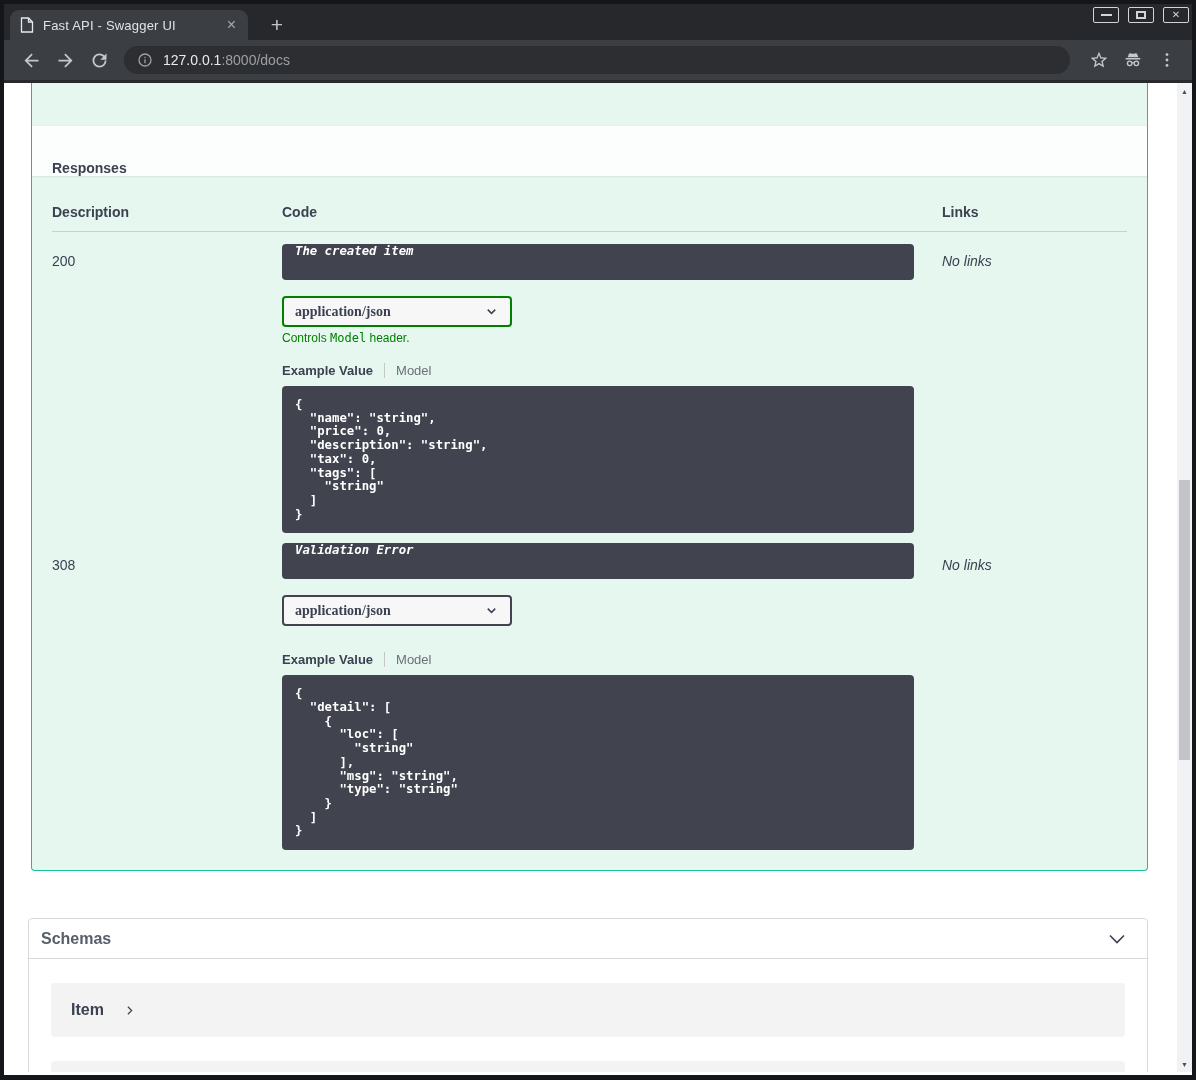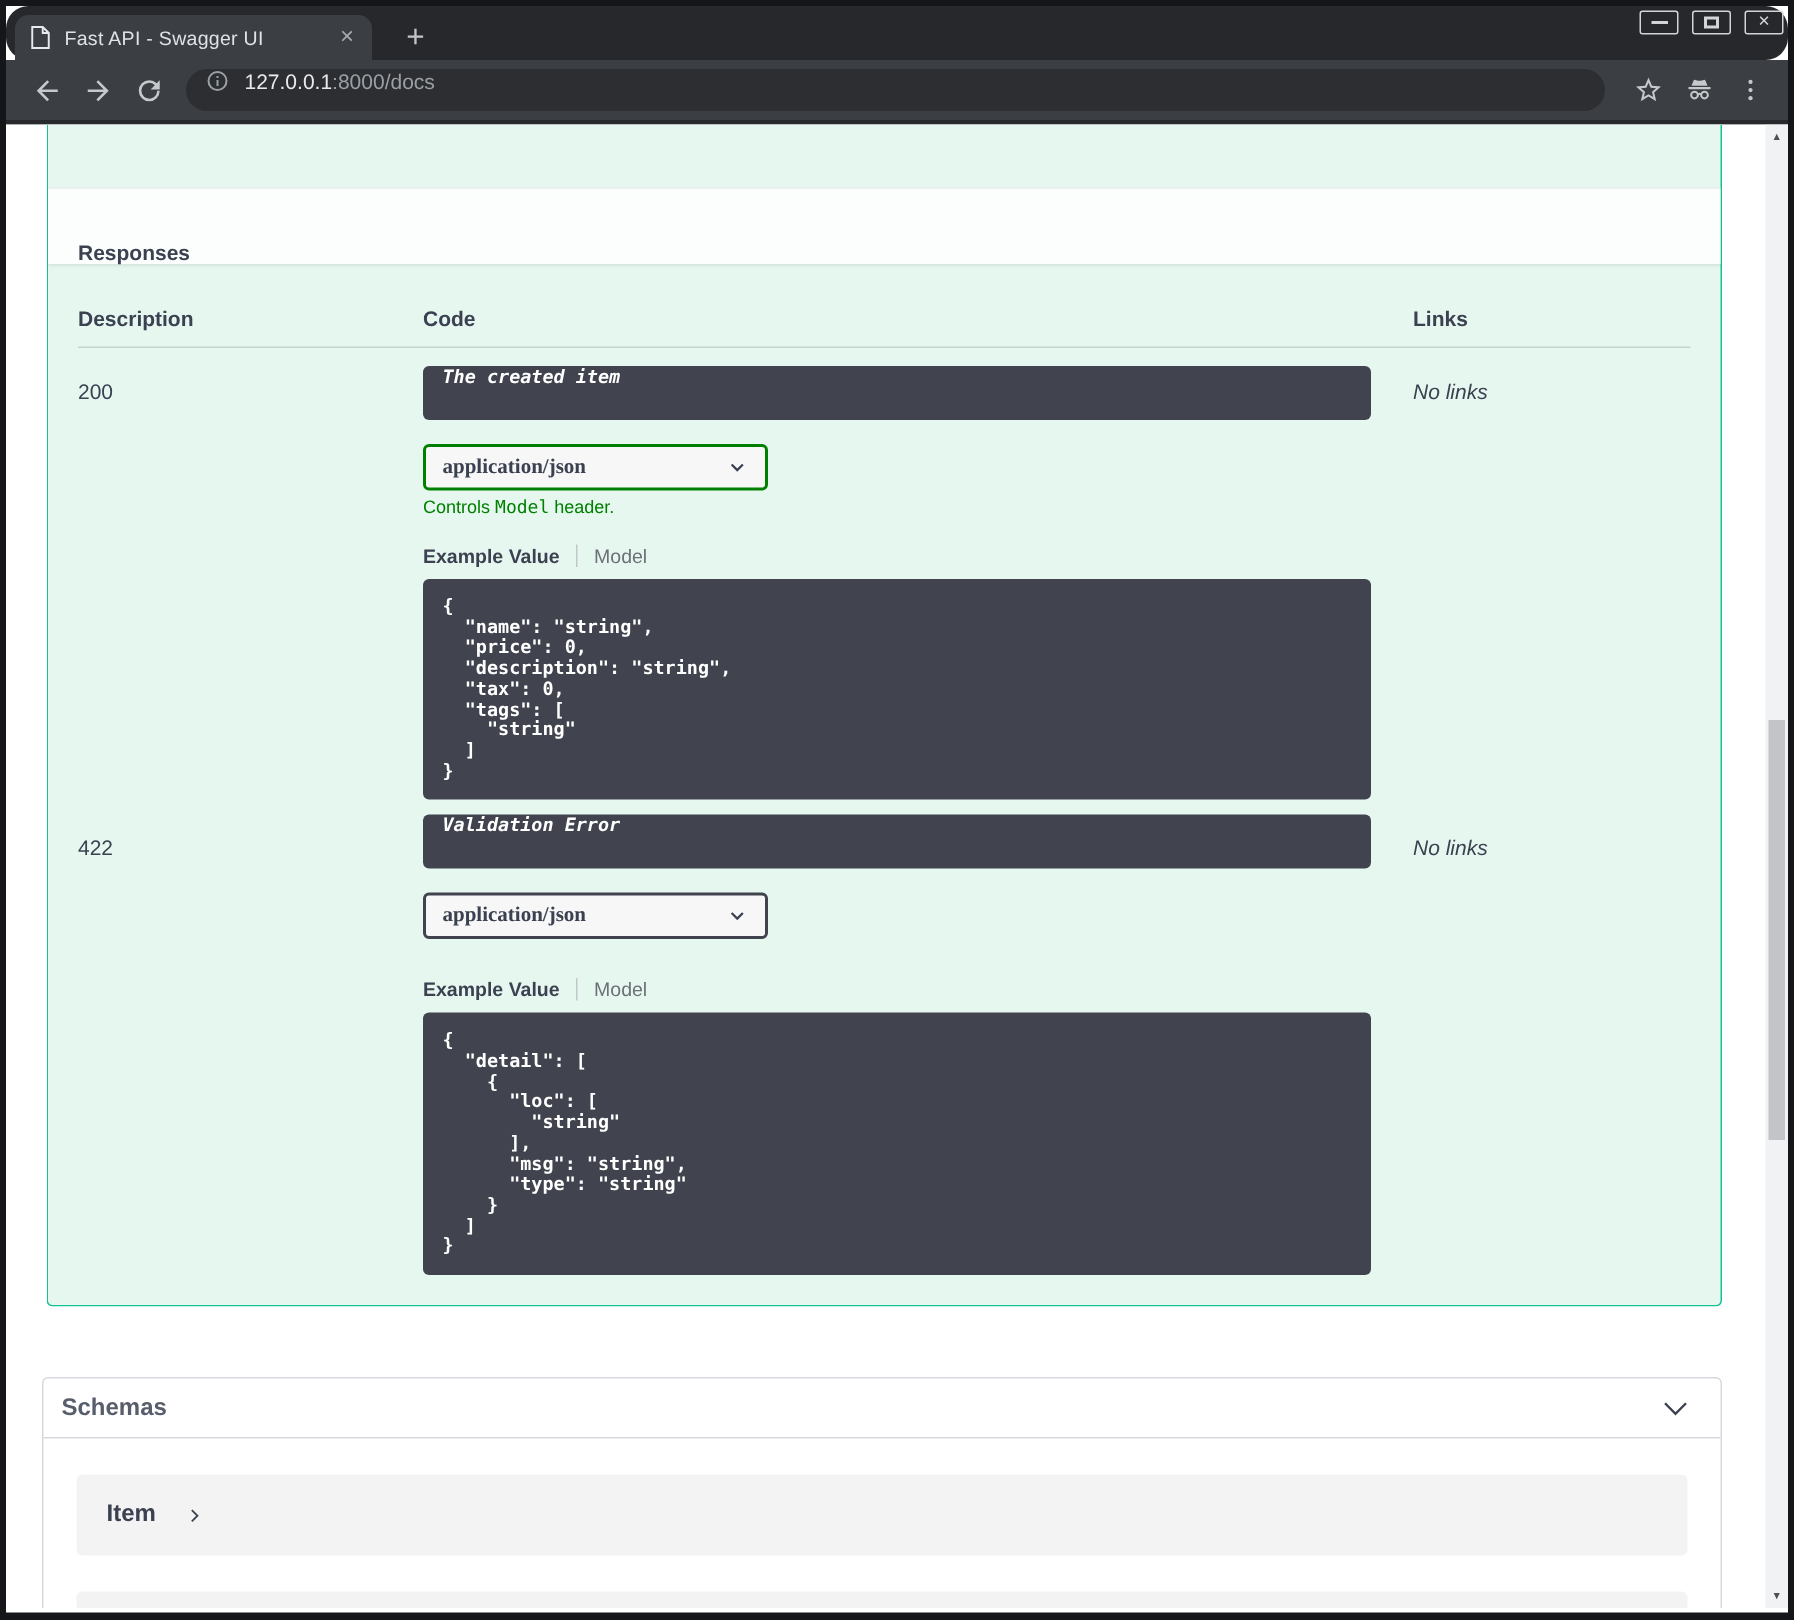--- a/index.html
+++ b/index.html
@@ -2,41 +2,41 @@
 <html><head>
 <meta charset="utf-8">
 <style>
   * { box-sizing: border-box; margin: 0; padding: 0; }
   html,body { width:1196px; height:1080px; overflow:hidden; background:#fff;
               font-family:"Liberation Sans", sans-serif; }
 
   .browser { position:absolute; inset:0; border:4px solid #151619; border-bottom-width:5px; background:#fff; }
 
   
-  .titlebar { position:relative; height:36px; background:#27282b;border-radius:15px; }
+  .titlebar { position:relative; height:36px; background:#27282b; }
   .tab { position:absolute; left:6px; top:6px; width:238px; height:30px; background:#3b3e42;
          border-radius:9px 9px 0 0; display:flex; align-items:center; padding:0 10px; }
   .favicon { width:14px; height:16px; display:inline-flex; margin-right:9px; flex:none; }
   .tab-title { color:#dfe3e6; font-size:13px; letter-spacing:.2px; flex:1; white-space:nowrap; overflow:hidden; }
   .tab-close { color:#a6abb0; font-size:16px; line-height:1; padding:0 2px; cursor:default; }
   .newtab { position:absolute; left:258px; top:6px; width:30px; height:30px; color:#c0c4c8;
             font-size:21px; font-weight:300; display:flex; align-items:center; justify-content:center; }
   .win-controls { position:absolute; right:3px; top:3px; display:flex; gap:9px; }
   .winbtn { width:26px; height:16px; border:1px solid #d2d4d6; border-radius:2px; color:#d2d4d6;
             display:flex; align-items:center; justify-content:center; font-size:10px; line-height:1; }
   .min-glyph { width:11px; border-top:2px solid #d2d4d6; display:inline-block; }
   .max-glyph { width:10px; height:8px; border:2px solid #d2d4d6; display:inline-block; }
 
   
   .toolbar { height:43px; background:#3b3e42; border-bottom:3px solid #27292c;
              display:flex; align-items:center; padding:0 10px; }
   .nav-icon { width:34px; height:30px; display:flex; align-items:center; justify-content:center; flex:none; }
   .nav-icon svg { width:21px; height:21px; fill:#c6c9cc; }
   .urlbar { flex:1; height:28px; background:#2c2e31; border-radius:14px; margin:0 10px 0 8px;
-            display:flex; align-items:flex-start; padding:0 13px; font-size:14px; min-width:0; }
+            display:flex; align-items:center; padding:0 13px; font-size:14px; min-width:0; }
   .urlbar svg { width:16px; height:16px; fill:#9aa0a6; margin-right:10px; flex:none; }
   .url-host { color:#e8eaed; }
   .url-rest { color:#9aa0a6; }
   .tool-icon { width:30px; height:30px; display:flex; align-items:center; justify-content:center; flex:none; margin-left:4px; }
   .tool-icon svg { width:20px; height:20px; fill:#c6c9cc; }
 
   
   .content { position:relative; height:989px; background:#fff; overflow:hidden; }
 
   .opblock { margin:0 44px 0 27px; width:1117px; background:#e6f7f0;
@@ -202,21 +202,21 @@
   "price": 0,
   "description": "string",
   "tax": 0,
   "tags": [
     "string"
   ]
 }</pre>
           </div>
           <div class="td links">No links</div>
 
-          <div class="td plain row2">422</div>
+          <div class="td plain row2">308</div>
           <div class="td row2">
             <div class="desc-box" style="margin-top:0">
               <span>Validation Error</span>
             </div>
             <div class="media-select dark-border">
               <span>application/json</span>
               <svg viewBox="0 0 24 24">
                   <path d="M6 9l6 6 6-6"></path>
                 </svg>
             </div>

